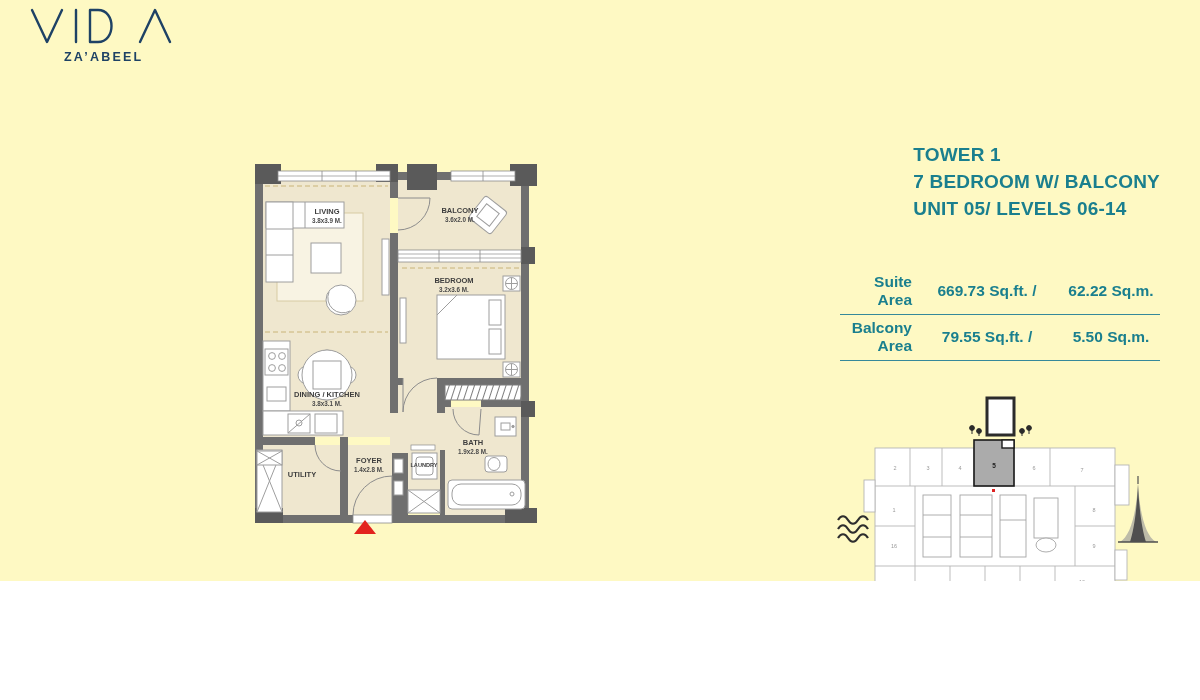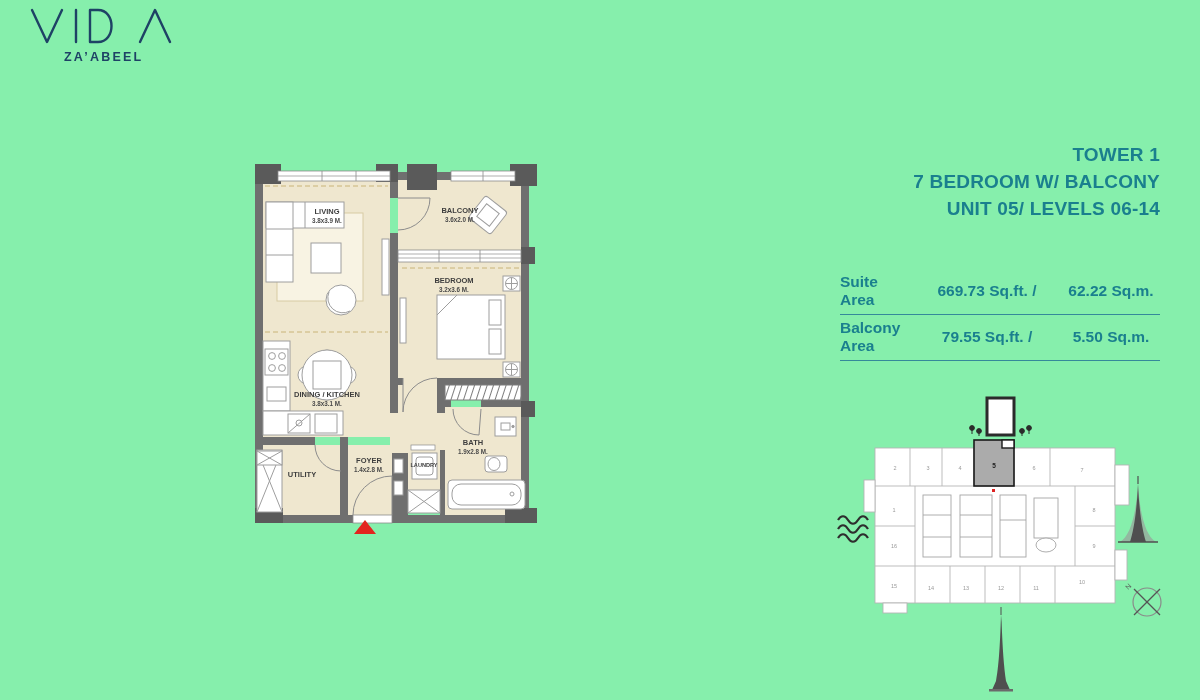--- a/index.html
+++ b/index.html
@@ -1,32 +1,32 @@
 <!DOCTYPE html>
 <html><head>
 <meta charset="utf-8">
 <style>
   html,body{margin:0;padding:0;background:#fff;}
-  #page{position:relative;width:1200px;height:700px;background:#86efac;overflow:hidden;
+  #page{position:relative;width:1200px;height:581px;background:#fef9c3;overflow:hidden;
         font-family:"Liberation Sans",sans-serif;}
   
   .brand{position:absolute;left:30px;top:8px;}
   .brand .sub{display:block;margin:2px 0 0 34px;font-size:12.5px;font-weight:bold;
         letter-spacing:2.2px;color:#1e4265;}
   .sr{position:absolute;width:1px;height:1px;overflow:hidden;clip:rect(0 0 0 0);white-space:nowrap;}
   
-  .unit-header{position:absolute;top:141px;right:40px;text-align:right;color:#1a7f8e;
+  .unit-header{position:absolute;top:141px;right:40px;text-align:left;color:#1a7f8e;
         font-size:19px;font-weight:bold;line-height:27px;letter-spacing:.2px;}
   
   .area-table{position:absolute;top:269px;right:40px;width:320px;color:#1a7f8e;
         font-size:15.5px;font-weight:bold;}
   .area-row{display:grid;grid-template-columns:1fr 150px 98px;align-items:center;
         padding:4px 0 5px 0;}
   .area-row.lined{border-bottom:1px solid #35899a;}
-  .area-row .lab{text-align:left;}
+  .area-row .lab{text-align:right;}
   .area-row .sqft,.area-row .sqm{text-align:center;}
   svg text{font-family:"Liberation Sans",sans-serif;}
   .room-name{font-size:7.5px;font-weight:bold;fill:#3e3e3e;text-anchor:middle;}
   .room-dims{font-size:6.3px;font-weight:bold;fill:#4a4a4a;text-anchor:middle;}
   .kp-num{font-size:5.5px;fill:#9a9a9a;text-anchor:middle;}
   .kp-num-hl{font-size:6.5px;font-weight:bold;fill:#1c1c1c;text-anchor:middle;}
   .compass-n{font-size:7px;fill:#555;text-anchor:middle;}
 </style>
 </head>
 <body>

